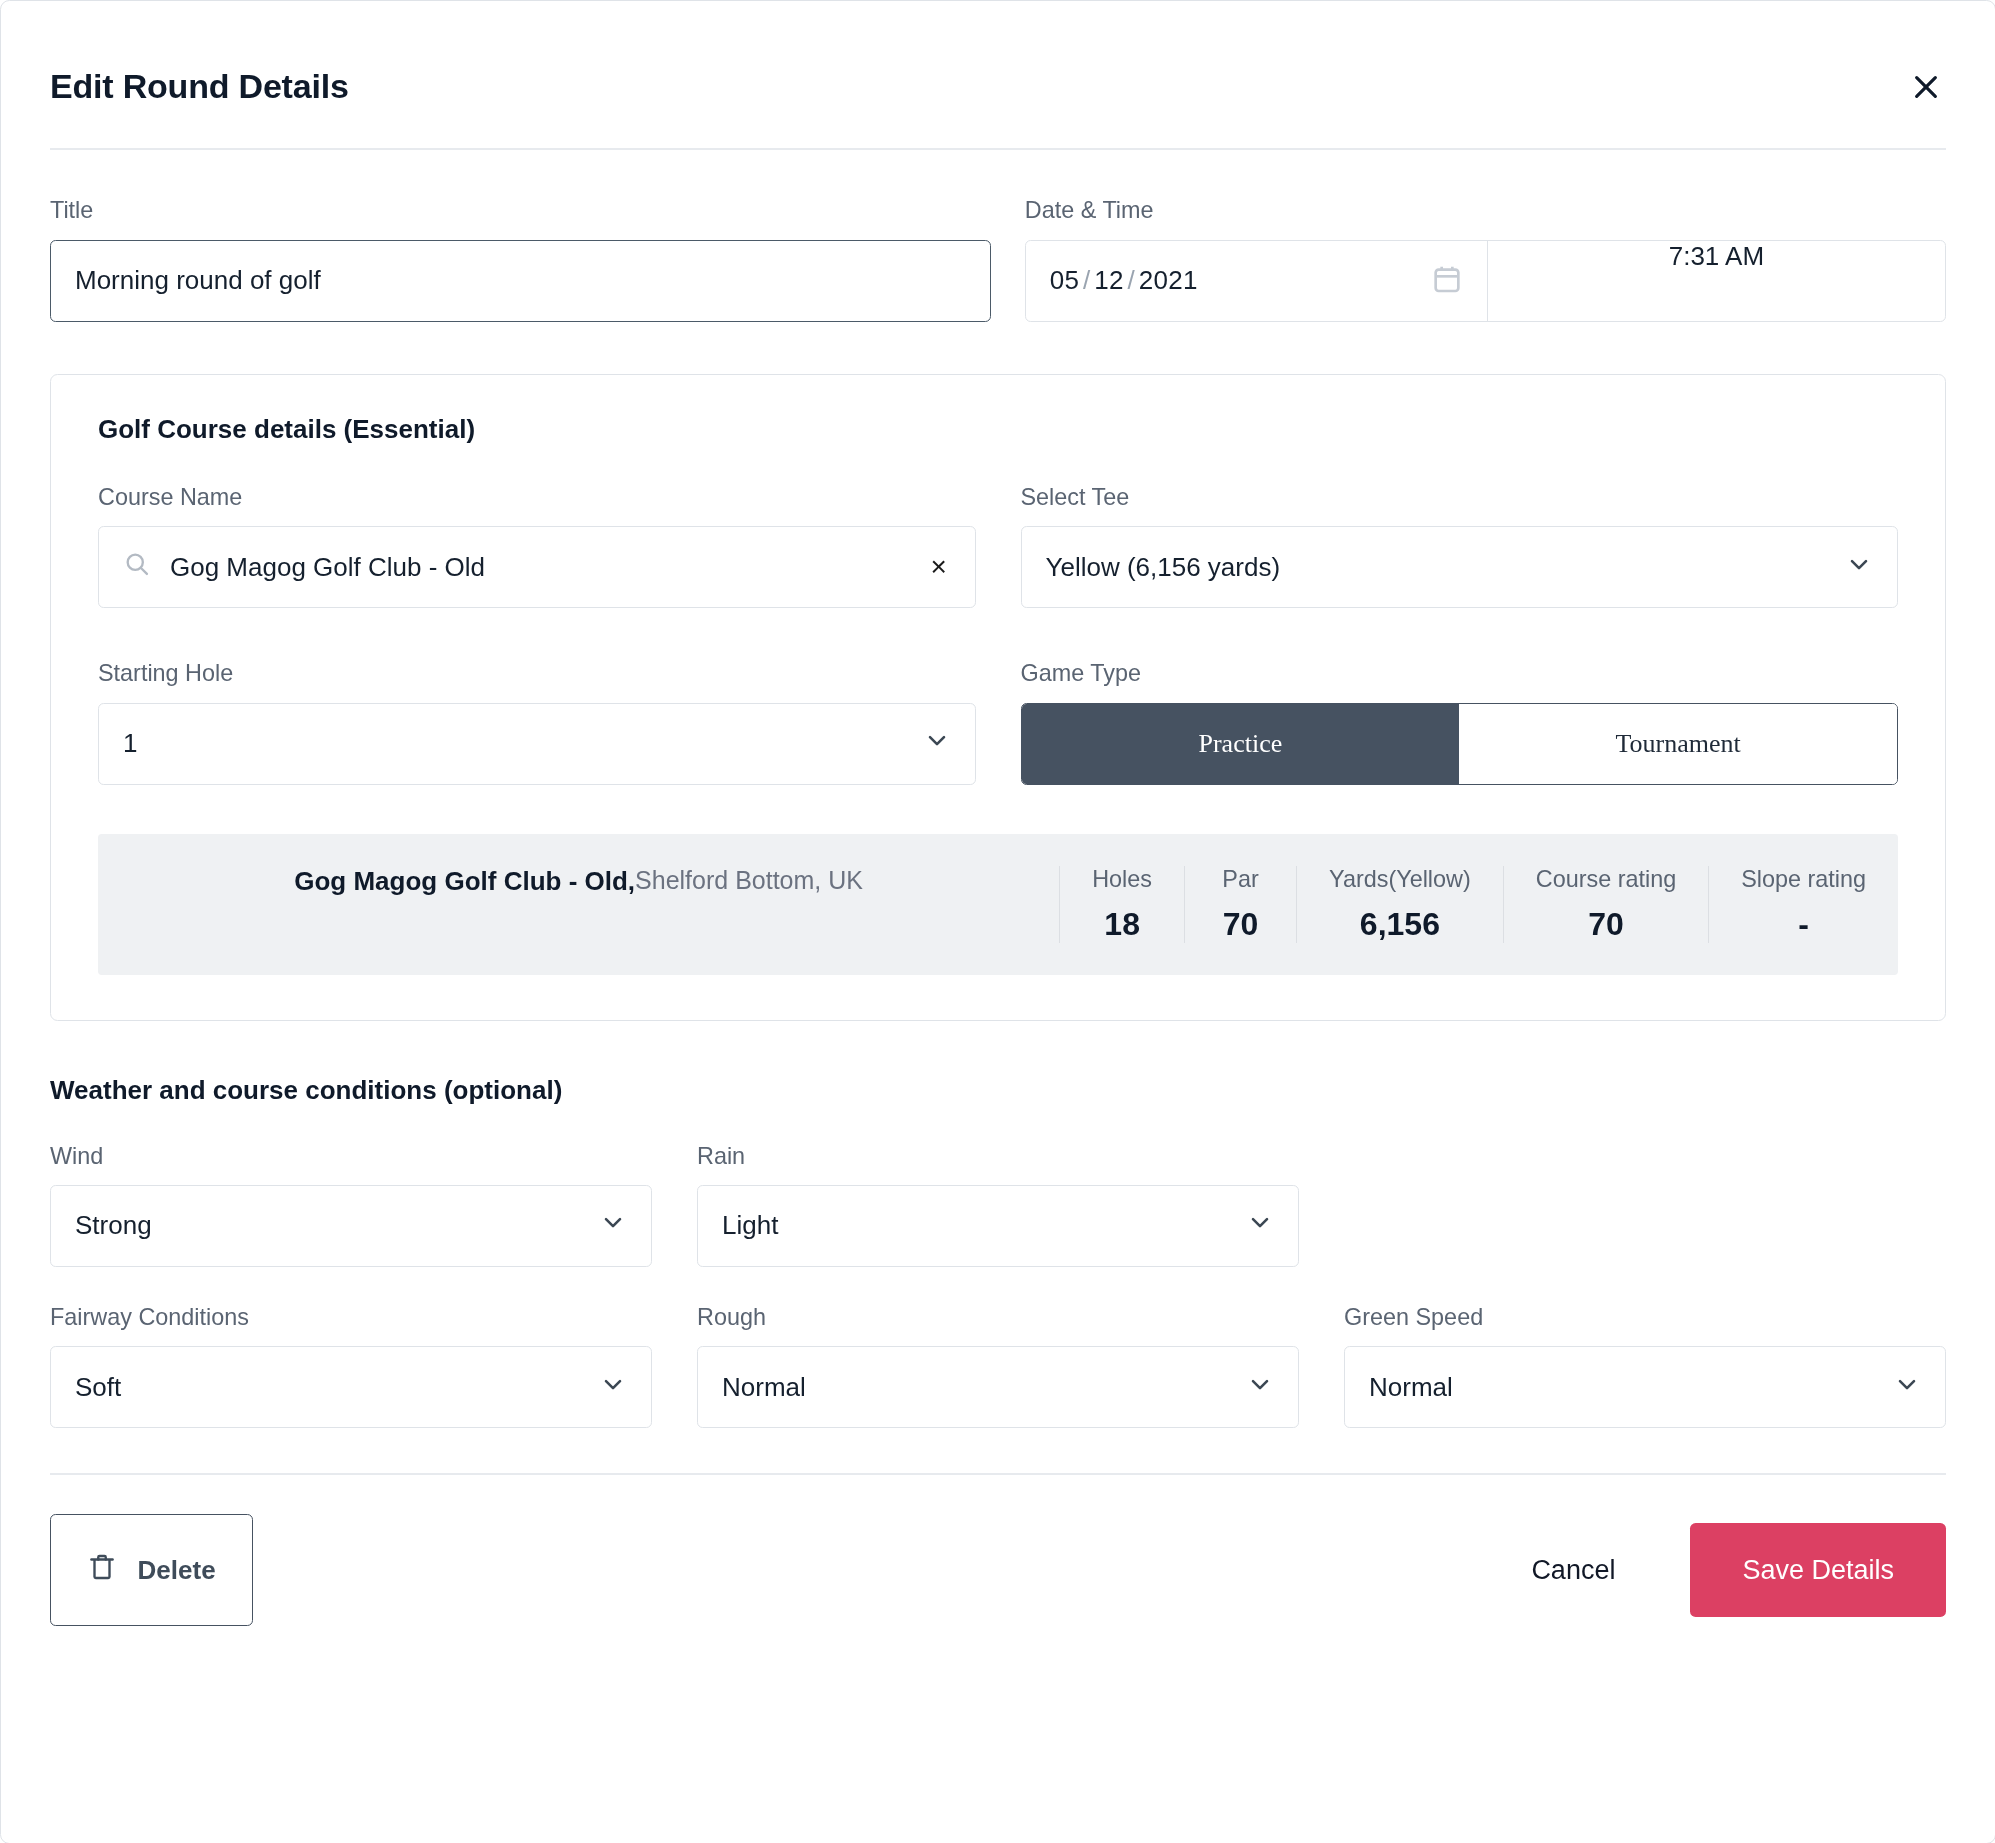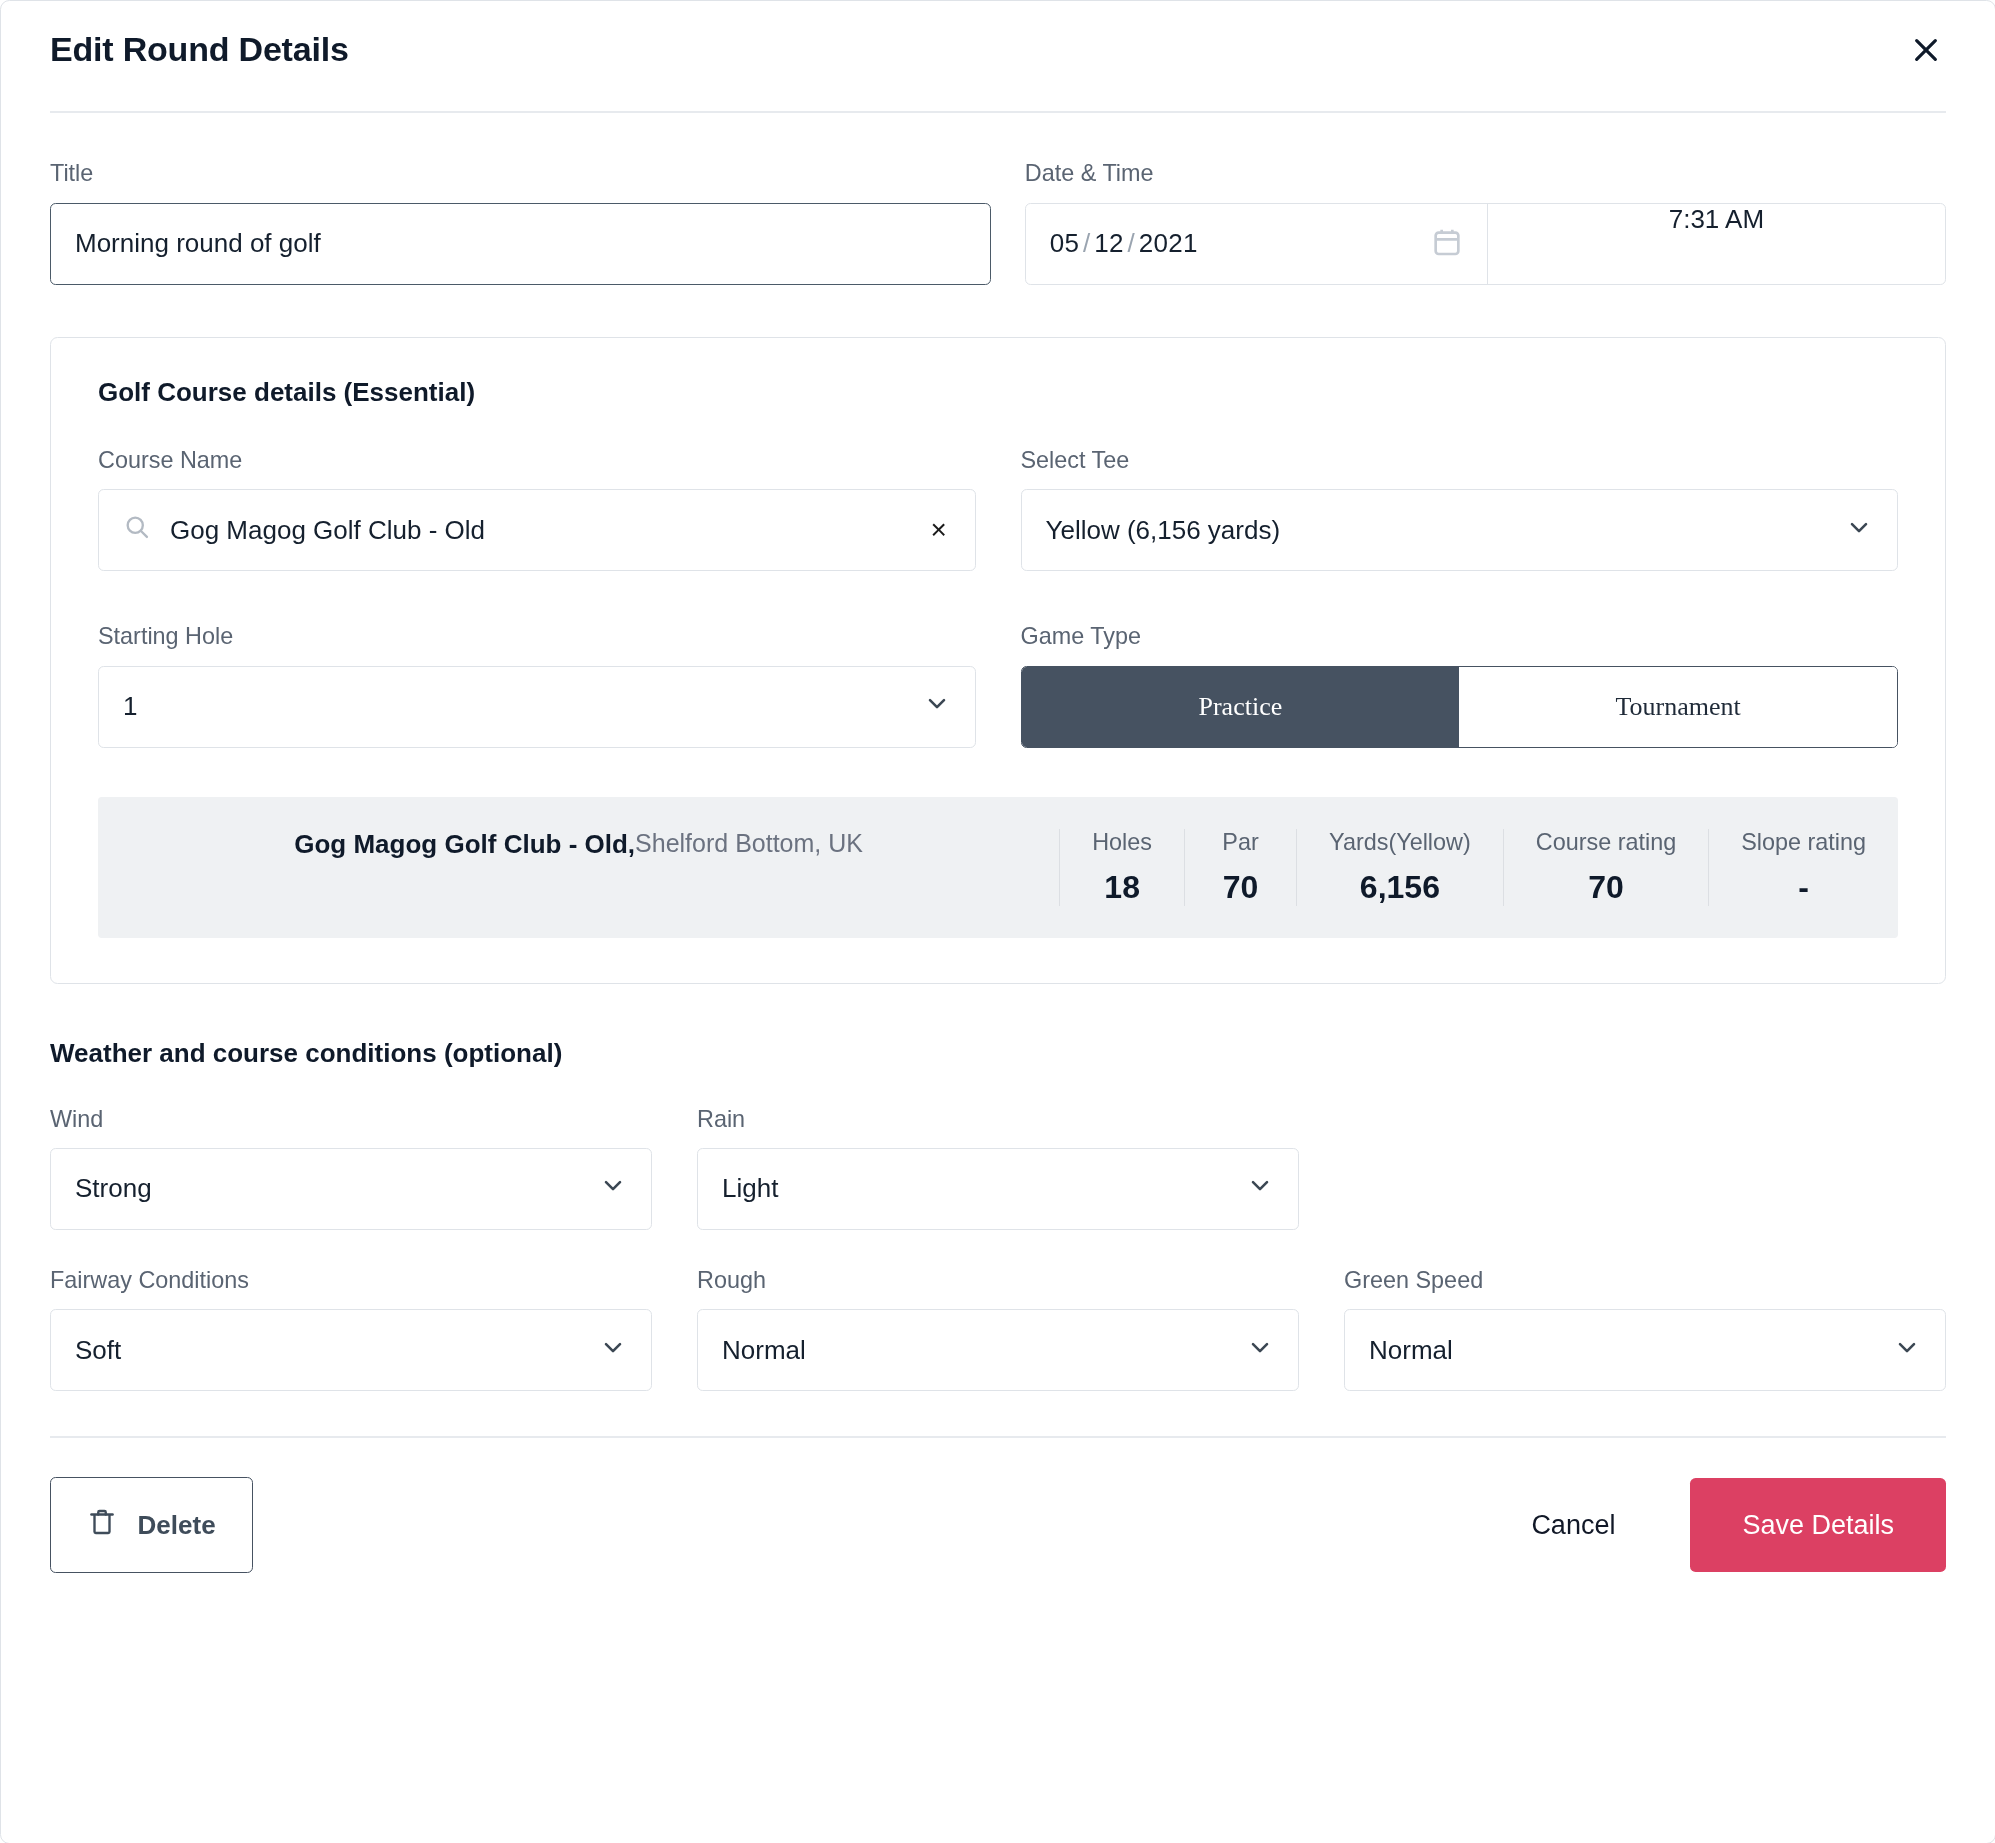--- a/index.html
+++ b/index.html
@@ -24,21 +24,21 @@
 
   .inner {
     padding: 0 49px;
   }
 
   
   .header {
     display: flex;
     align-items: flex-start;
     justify-content: space-between;
-    padding-top: 29px;
+    padding-top: 66px;
   }
   .modal-title {
     font-size: 34px;
     font-weight: bold;
     color: #0f1a2a;
     letter-spacing: -0.2px;
   }
   .close-btn {
     width: 51px;
     height: 51px;
@@ -263,21 +263,21 @@
     height: 1.9px;
     background: #e7eaee;
   }
   .footer {
     display: flex;
     align-items: center;
     justify-content: space-between;
     padding-top: 39px;
   }
   .btn-delete {
-    height: 96px;
+    height: 112px;
     padding: 0 36px;
     display: flex;
     align-items: center;
     gap: 20.6px;
     background: #ffffff;
     border: 1.9px solid #465261;
     border-radius: 5.6px;
     font-size: 26px;
     font-weight: bold;
     color: #3f4c5a;

